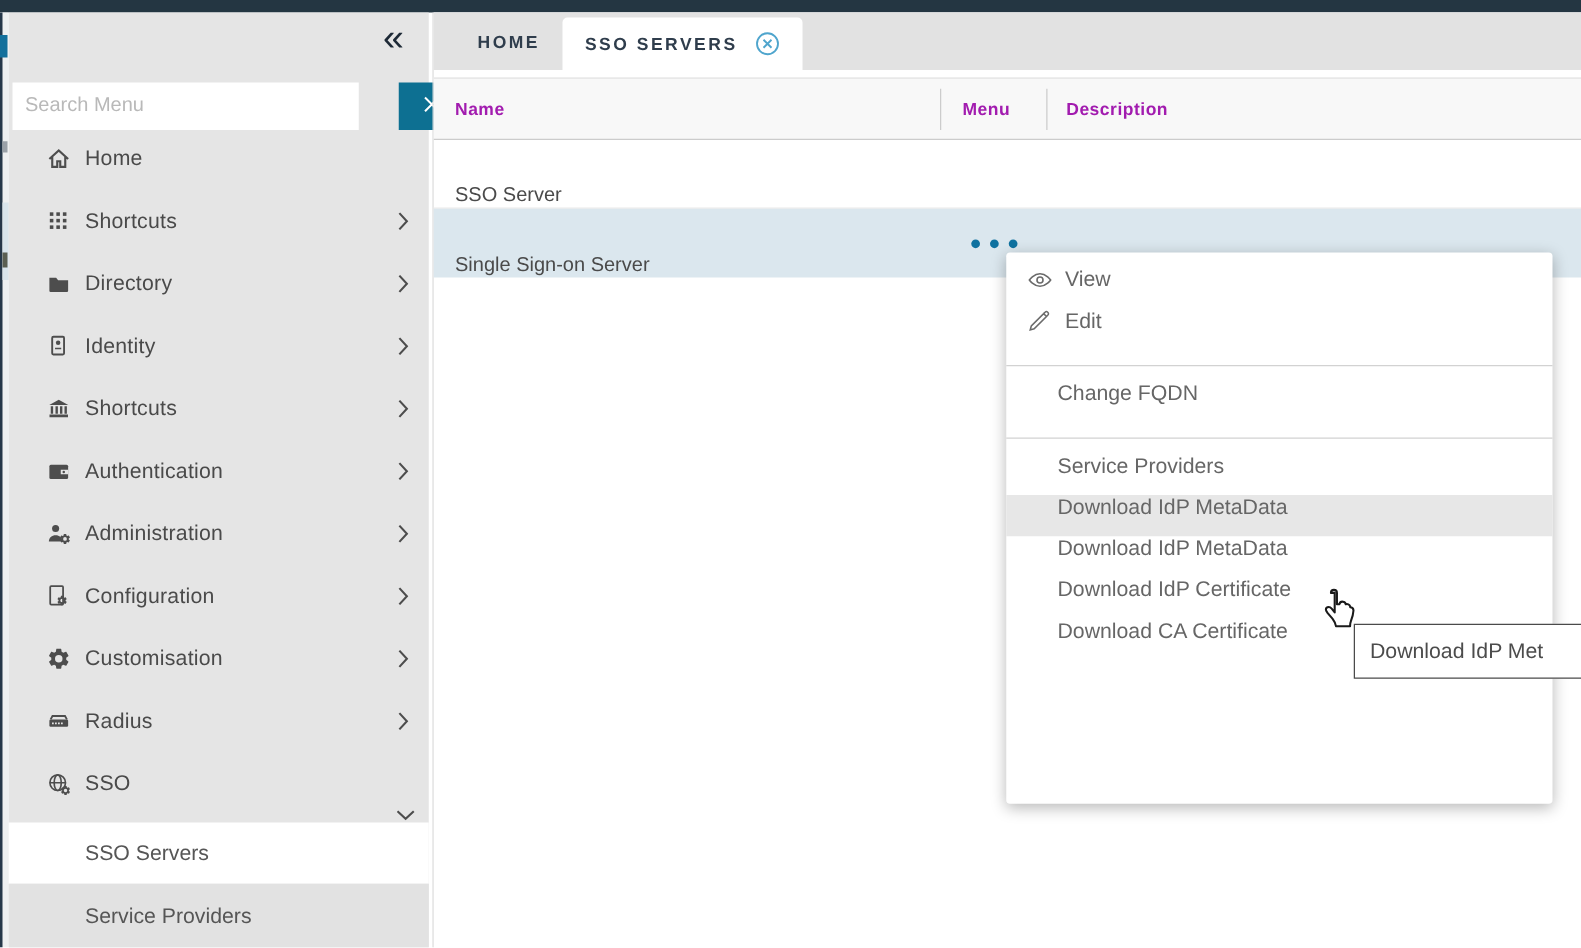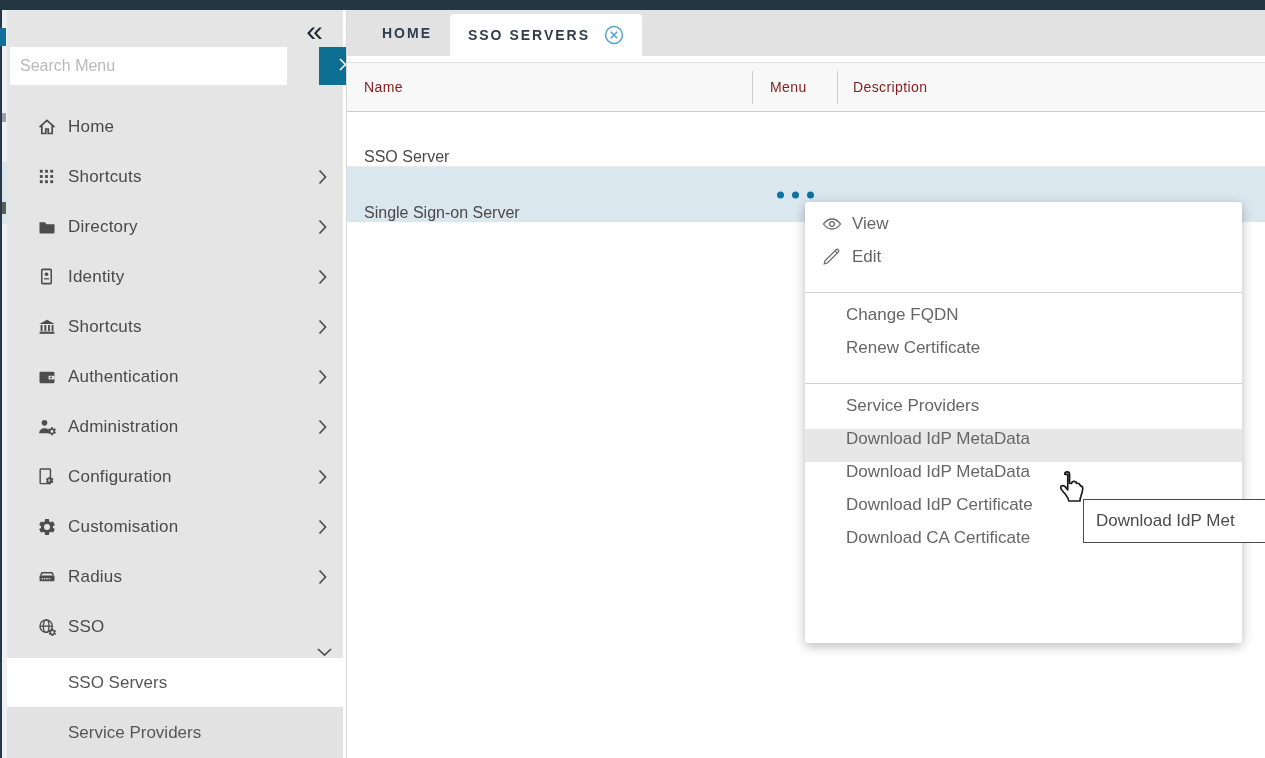--- a/index.html
+++ b/index.html
@@ -12,21 +12,21 @@
   .sliver .edge{position:absolute;left:0;top:0;width:2px;height:100%;background:#26384a}
   .sliver .frag-blue{position:absolute;left:0;top:18px;width:6px;height:18px;background:#13709c}
   .sliver .frag-t1{position:absolute;left:2px;top:103px;width:4px;height:9px;background:#9aa1a8}
   .sliver .frag-sel{position:absolute;left:2px;top:152px;width:5px;height:62px;background:#d9e5ec}
   .sliver .frag-t2{position:absolute;left:2px;top:192px;width:4px;height:12px;background:#5a5f52}
 
   
   .sidebar{position:absolute;left:7px;top:10px;width:336px;height:748px;background:#e5e5e5}
   .collapse-btn{position:absolute;top:-2px;right:14px;font-size:30px;color:#1d2936;cursor:pointer;
                 line-height:44px;background:none;border:none;font-family:inherit}
-  .search-row{position:absolute;left:3px;top:37px;width:362px;height:38px}
+  .search-row{position:absolute;left:3px;top:56px;width:362px;height:38px}
   .search-input{position:absolute;left:0;top:0;width:277px;height:38px;border:none;outline:none;
                 padding:0 10px;font-size:16px;color:#444;box-sizing:border-box;font-family:inherit}
   .search-input::placeholder{color:#b9b9b9}
   .search-clear{position:absolute;right:0;top:0;width:53px;height:38px;background:#0d7092;border:none;
                 border-radius:0 4px 4px 0;display:flex;align-items:center;justify-content:center;cursor:pointer}
   .nav{position:absolute;left:0;top:92px;width:336px}
   .nav-item{position:relative;height:50px;cursor:pointer}
   .nicon{position:absolute;left:30px;top:50%;transform:translateY(-50%);width:20px;height:20px;display:flex}
   .nlabel{position:absolute;left:61px;top:50%;transform:translateY(-50%);font-size:17px;color:#4a4a4a;
           font-weight:500;letter-spacing:.2px;white-space:nowrap}
@@ -42,22 +42,22 @@
   .content{position:absolute;left:347px;top:10px;width:918px;height:748px;background:#fff}
   .tabstrip{position:absolute;left:0;top:0;width:918px;height:46px;background:#e2e2e2}
   .tab{font-size:14px;font-weight:bold;letter-spacing:2px;color:#2f3d4c;cursor:pointer}
   .tab-home{position:absolute;left:20px;top:0;height:46px;display:flex;align-items:center;padding:0 15px}
   .tab-active{position:absolute;left:103px;top:4px;width:192px;height:42px;background:#fff;
               border-radius:4px 4px 0 0;display:flex;align-items:center;justify-content:center;gap:14px}
   .tab-close{display:flex;cursor:pointer}
 
   .thead{position:absolute;left:0;top:52px;width:918px;height:50px;background:#f8f8f8;
          border-top:1px solid #e2e2e2;border-bottom:1px solid #cccccc;box-sizing:border-box}
-  .th{position:absolute;top:0;height:100%;display:flex;align-items:center;font-size:14px;font-weight:normal;
-      color:#7f1d1d;letter-spacing:.4px}
+  .th{position:absolute;top:0;height:100%;display:flex;align-items:center;font-size:14px;font-weight:bold;
+      color:#a21caf;letter-spacing:.4px}
   .th-name{left:17px}.th-menu{left:423px}.th-desc{left:506px}
   .vd{position:absolute;top:8px;width:1px;height:33px;background:#ccc}
   .vd1{left:405px}.vd2{left:490px}
 
   .trow{position:absolute;left:0;width:918px;height:55px;display:flex;align-items:flex-end;
         font-size:16px;color:#4a4a4a;cursor:pointer}
   .row0{top:102px;border-bottom:1px solid #e9e9e9;box-sizing:border-box}
   .row1{top:157px;background:#dbe7ee}
   .row-name{margin-left:17px}
   .dots{position:absolute;left:430px;top:50%;transform:translateY(-50%);display:flex;gap:8px;cursor:pointer}
@@ -350,23 +350,20 @@
         </svg>
     </span>
     <span class="mlabel-i">Edit</span>
   </div>
 
   <div class="msep"></div>
 
   <div class="mi plain">
     <span class="mlabel">Change FQDN</span>
   </div>
-  <div class="mi plain">
-    <span class="mlabel">Renew Certificate</span>
-  </div>
 
   <div class="msep"></div>
 
   <div class="mi plain">
     <span class="mlabel">Service Providers</span>
   </div>
   <div class="mi plain hovered">
     <span class="mlabel">Download IdP MetaData</span>
   </div>
   <div class="mi plain">

